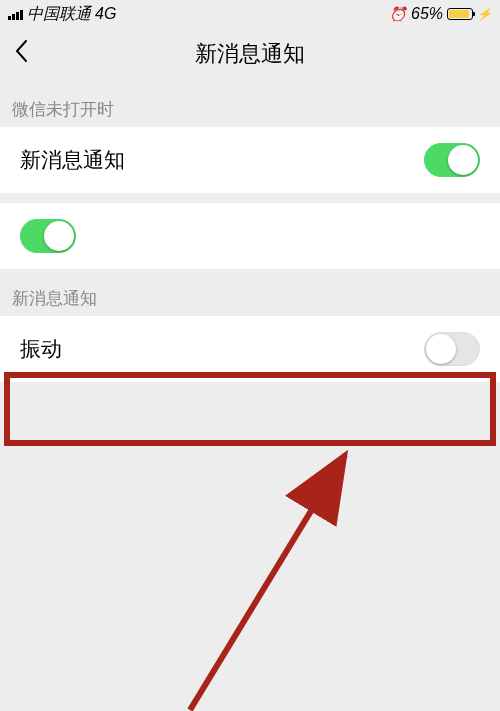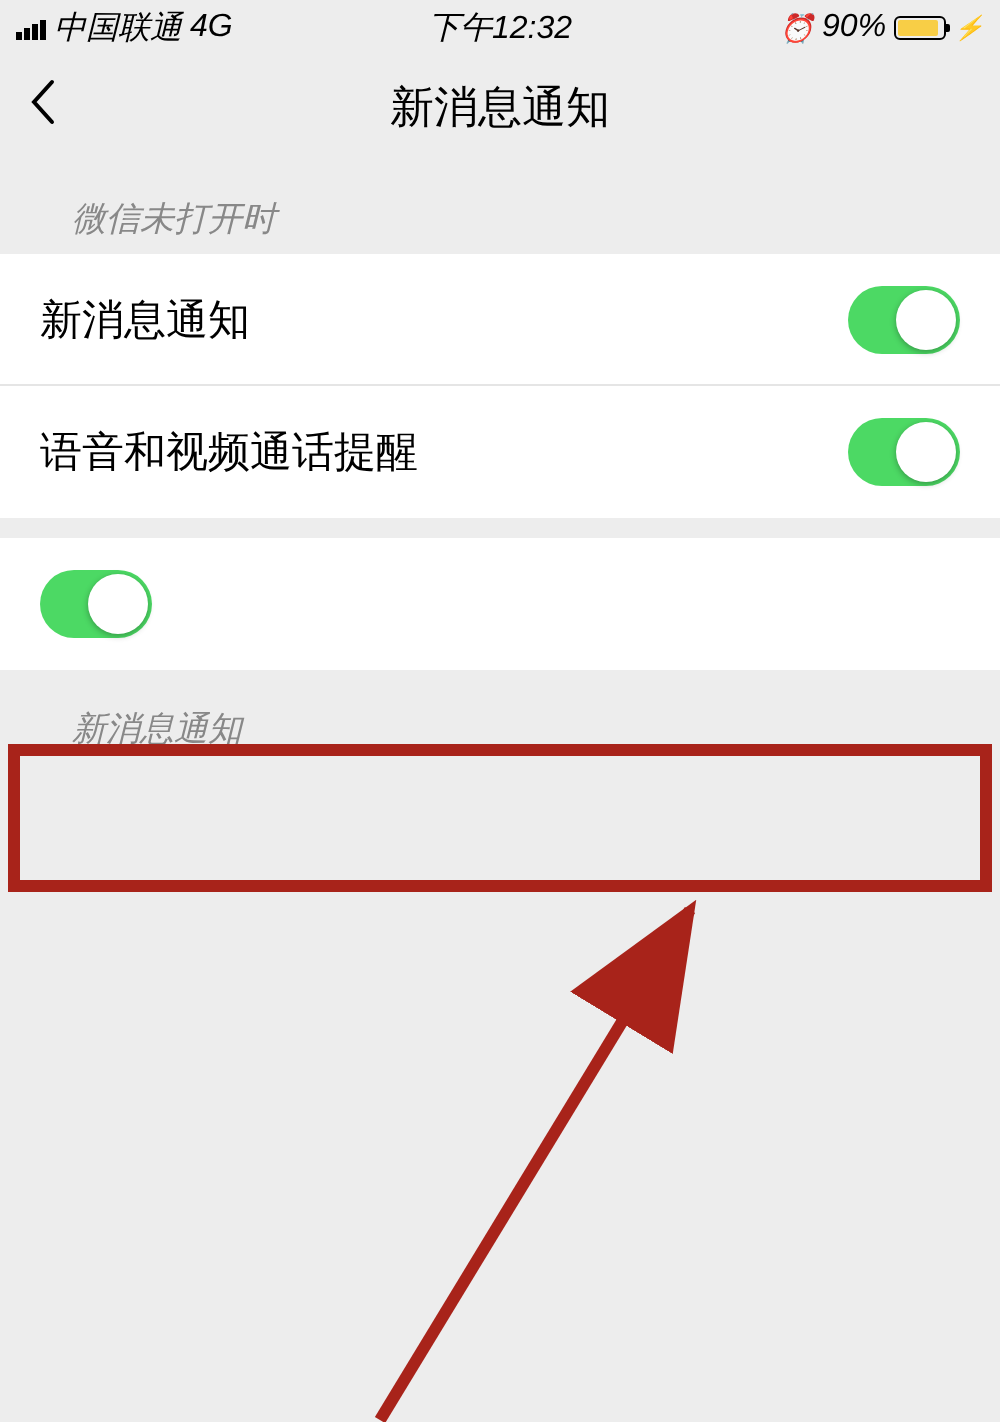--- a/index.html
+++ b/index.html
@@ -101,24 +101,23 @@
       cursor: pointer;
     }
     .nav-title {
       position: absolute;
       left: 50%;
       transform: translateX(-50%);
       font-size: 22px;
       font-weight: 500;
     }
     .section-header {
-      padding: 18px 20px 6px 36px;
+      padding: 18px 20px 6px 12px;
       font-size: 17px;
       color: #888;
-      font-style: italic;
     }
     .cell-group {
       background: #fff;
     }
     .cell {
       height: 66px;
       display: flex;
       align-items: center;
       justify-content: space-between;
       padding: 0 20px;
@@ -188,24 +187,23 @@
   <div class="status-left">
     <div class="signal-bars">
       <span></span>
         <span></span>
         <span></span>
         <span></span>
     </div>
     <span>中国联通</span>
     <span>4G</span>
   </div>
-  <div class="status-center">下午12:32</div>
   <div class="status-right">
     <span class="alarm-icon">⏰</span>
-    <span>90%</span>
+    <span>65%</span>
     <div class="battery">
       <div class="battery-fill"></div>
     </div>
     <span class="bolt-icon">⚡</span>
   </div>
 </div>
 
 <div class="nav-bar">
   <div class="back-chevron">
     <svg width="14" height="24" viewBox="0 0 14 24">
@@ -217,41 +215,41 @@
 
 <div class="section-header">微信未打开时</div>
 
 <div class="cell-group">
   <div class="cell">
     <span class="cell-label">新消息通知</span>
     <div class="switch on">
       <div class="switch-knob"></div>
     </div>
   </div>
-  <div class="cell">
-    <span class="cell-label">语音和视频通话提醒</span>
-    <div class="switch on">
-      <div class="switch-knob"></div>
-    </div>
-  </div>
 </div>
 
 <div class="gap"></div>
 
 <div class="cell-group">
   <div class="cell">
     <div class="switch on">
       <div class="switch-knob"></div>
     </div>
   </div>
 </div>
 
 <div class="section-header">新消息通知</div>
 
 <div class="cell-group">
+  <div class="cell">
+    <span class="cell-label">振动</span>
+    <div class="switch off">
+      <div class="switch-knob"></div>
+    </div>
+  </div>
 </div>
 
 <div class="highlight-box"></div>
 
 <svg class="arrow-svg" width="250" height="280">
   <defs>
     <marker id="arrowhead" markerWidth="12" markerHeight="10" refX="11" refY="5" orient="auto">
       <polygon points="0 0, 12 5, 0 10" fill="#a8231a"></polygon>
     </marker>
   </defs>

